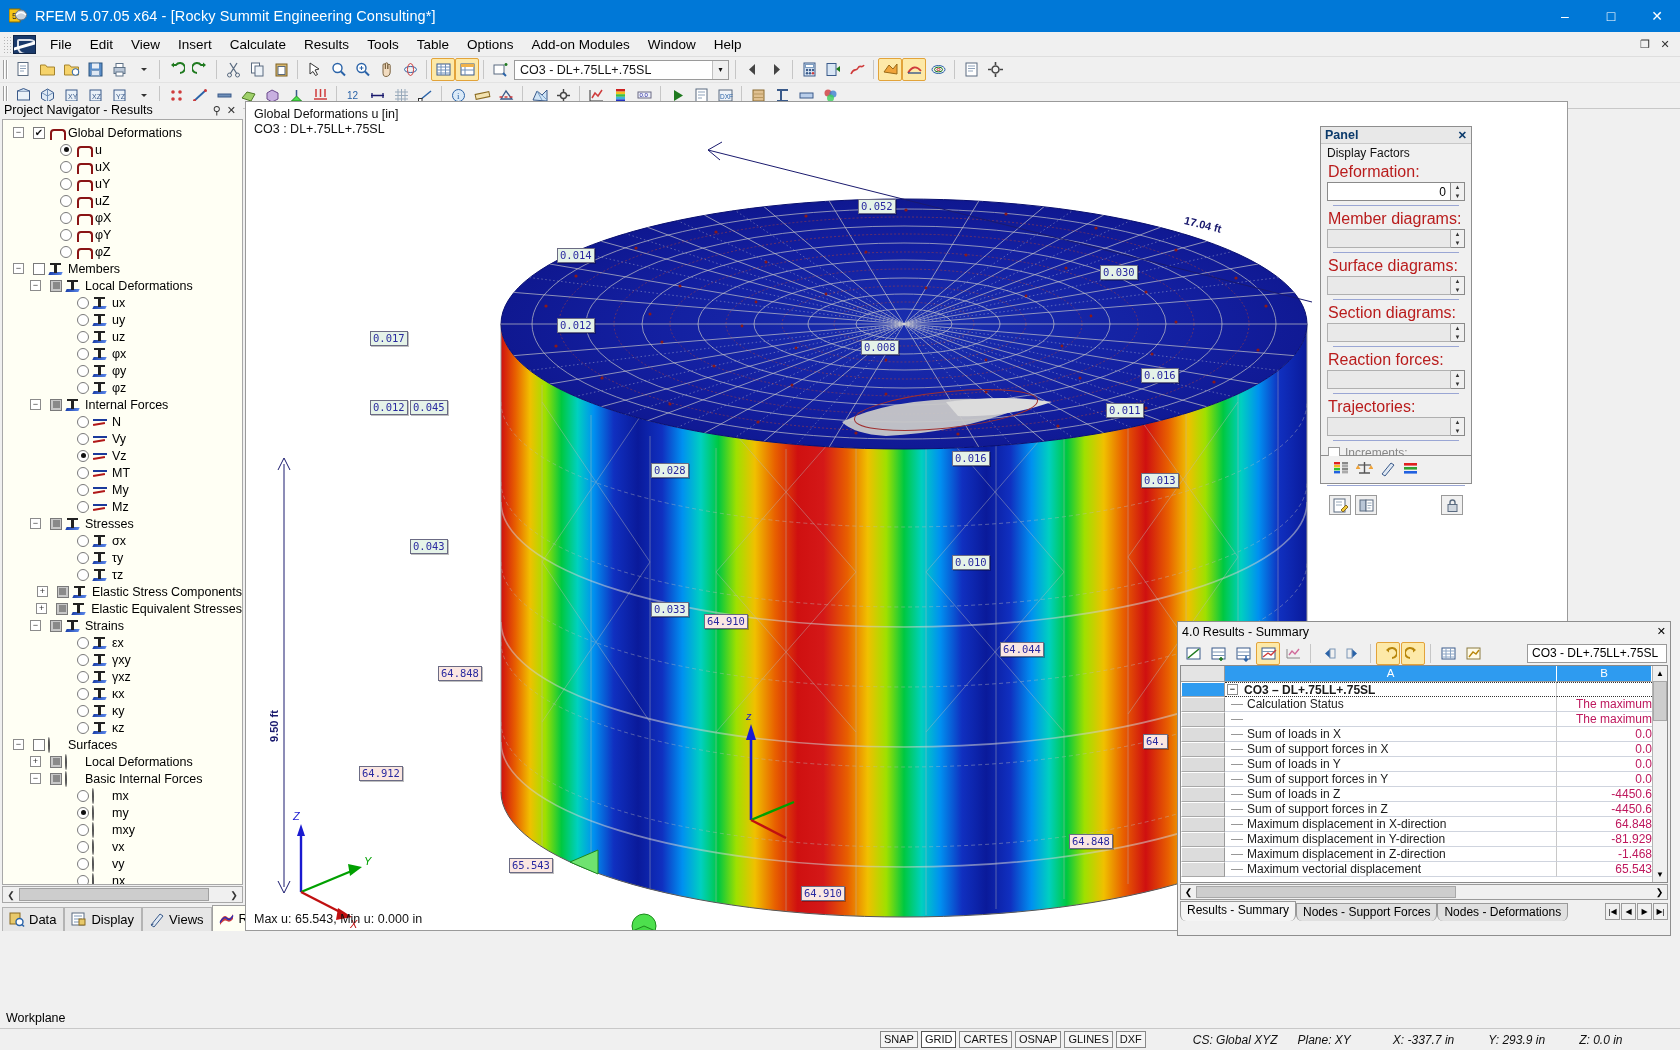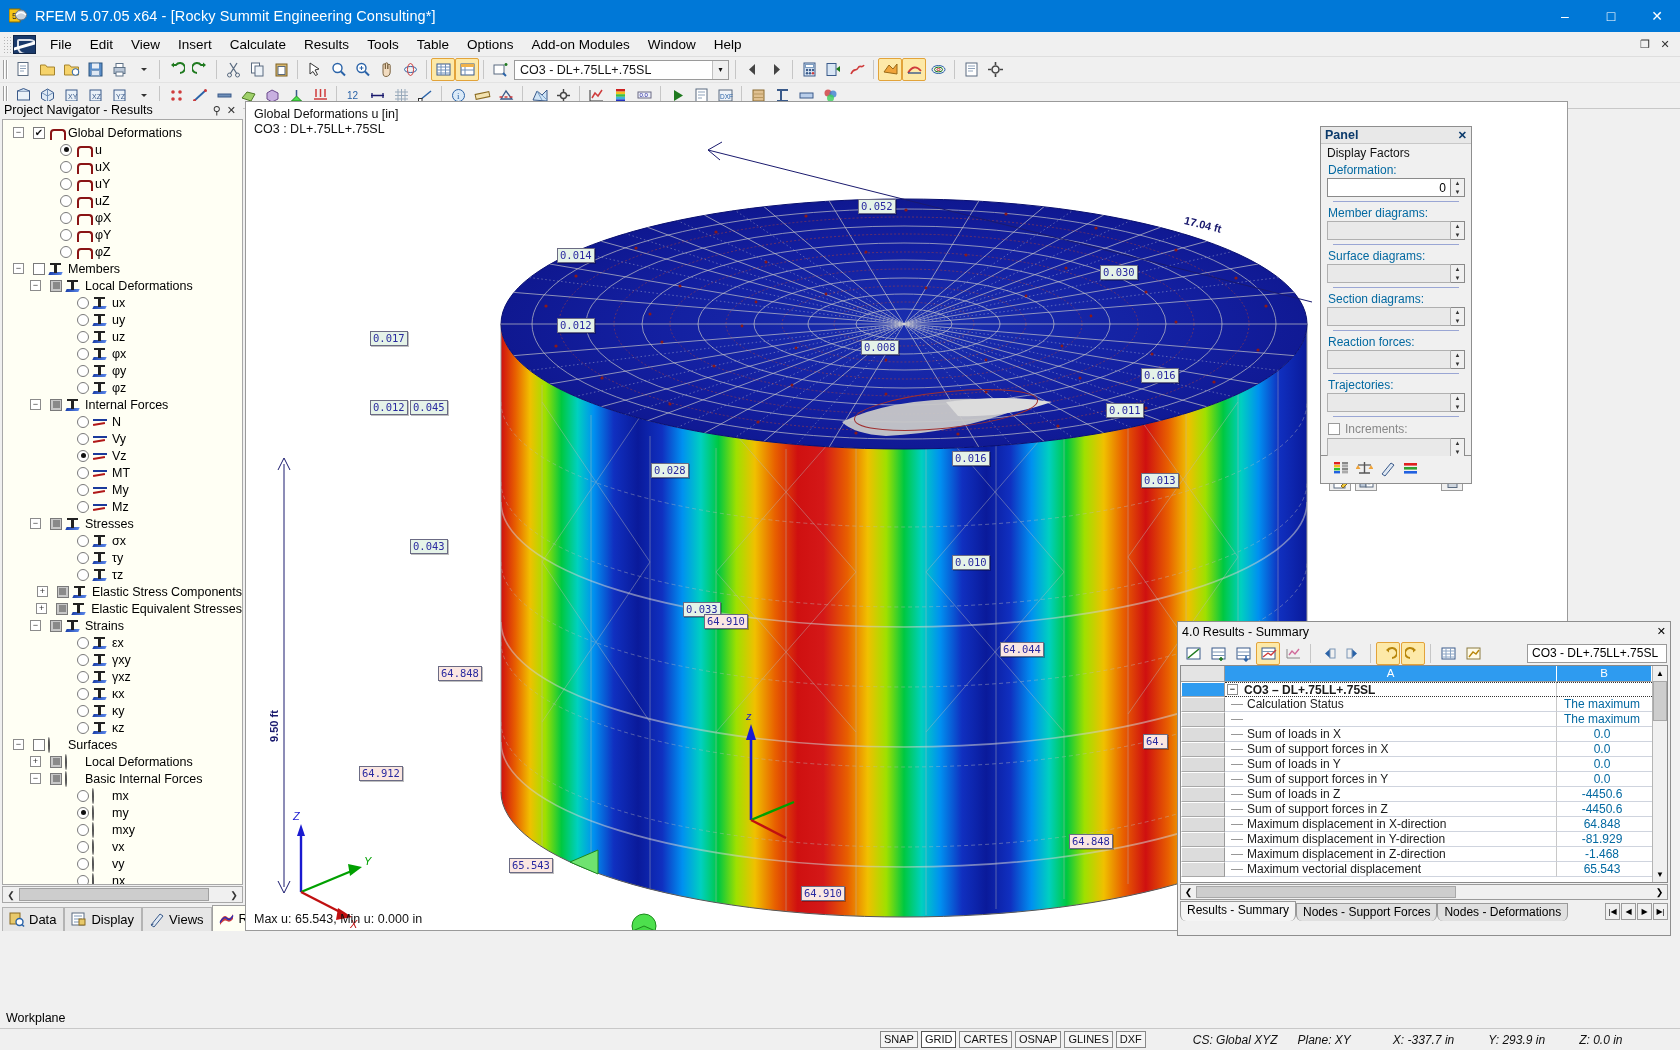--- a/index.html
+++ b/index.html
@@ -159,21 +159,21 @@
   
   .panel {
     position:absolute; left:1320px; top:126px; width:152px; height:330px;
     background:#f0f0f0; border:1px solid #8e8e8e;
   }
   .panel-head { height:17px; background:#e8e8e8; border-bottom:1px solid #c8c8c8;
     display:flex; align-items:center; padding:0 4px; font-size:12.5px; color:#0b3a6b; font-weight:bold; }
   .panel-head .x { margin-left:auto; font-size:11px; color:#0b3a6b; }
   .panel-sub { font-size:12px; padding:2px 0 2px 6px; color:#111; }
   .pfield { margin:0 6px; }
-  .pfield .plab { font-size:12px; color:#0369a1; padding:1px 0 1px 1px; }
+  .pfield .plab { font-size:16px; color:#b91c1c; padding:1px 0 1px 1px; }
   .spin { display:flex; height:19px; }
   .spin input {
     flex:1; border:1px solid #8a8a8a; background:#fff; font-family:inherit; font-size:12px;
     text-align:right; padding-right:4px; min-width:0; color:#000;
   }
   .spin.dis input { background:#e9e9e9; border-color:#b0b0b0; }
   .spin .sbtns { width:14px; border:1px solid #8a8a8a; border-left:none; background:#f0f0f0;
     display:flex; flex-direction:column; }
   .spin .sbtns span { flex:1; display:flex; align-items:center; justify-content:center; font-size:6px; color:#333; }
   .prule { height:1px; background:#9aa6d4; margin:4px 6px 3px; }
@@ -212,22 +212,22 @@
   .rt-sub .cellA, .rt-sub .cellB { border-right:1px solid #b4b4b4; border-bottom:1px solid #9a9a9a;
     text-align:center; line-height:16px; color:#111; }
   .rt-body { flex:1; overflow:hidden; }
   .rt-row { display:flex; height:15px; }
   .rt-row .rh { width:44px; background:#dcdcdc; border:1px solid #fff;
     border-right:1px solid #9a9a9a; border-bottom:1px solid #a8a8a8; }
   .rt-row.sel .rh { background:#2e9bf0; }
   .rt-row .cA { flex:1; border-right:1px solid #c8c8c8; border-bottom:1px solid #cfd4de;
     padding-left:6px; line-height:14px; color:#1a1a1a; background:#fff; overflow:hidden;
     white-space:nowrap; display:flex; align-items:center; gap:4px; }
-  .rt-row .cB { width:95px; border-bottom:1px solid #cfd4de; text-align:center; padding-right:5px;
-    line-height:14px; color:#0369a1; background:#fff; white-space:nowrap; overflow:hidden; }
+  .rt-row .cB { width:95px; border-bottom:1px solid #cfd4de; text-align:right; 
+    line-height:14px; color:#be185d; background:#fff; white-space:nowrap; overflow:hidden; }
   .rt-row.group .cA { font-weight:bold; padding-left:2px; }
   .rt-row.group { background:#fff; }
   .rt-row.group .cA, .rt-row.group .cB { border-bottom:1px dotted #333; border-top:1px dotted #333; }
   .rt-dash { color:#8a8a8a; }
   .rt-vsb { width:15px; background:#f0f0f0; border-left:1px solid #b4b4b4;
     display:flex; flex-direction:column; }
   .rt-vsb .a { height:15px; display:flex; align-items:center; justify-content:center; font-size:8px; }
   .rt-vsb .thumb { height:40px; background:#cdcdcd; border:1px solid #a8a8a8; }
   .rt-hsb { margin:1px 2px 0; height:16px; border:1px solid #9a9a9a; background:#f0f0f0;
      display:flex; align-items:center; }
@@ -1426,21 +1426,21 @@
         <div class="vlabel cool" style="left: 615px; top: 238px;">0.008</div>
         <div class="vlabel cool" style="left: 895px; top: 266px;">0.016</div>
         <div class="vlabel cool" style="left: 124px; top: 298px;">0.012</div>
         <div class="vlabel cool" style="left: 164px; top: 298px;">0.045</div>
         <div class="vlabel cool" style="left: 860px; top: 301px;">0.011</div>
         <div class="vlabel cool" style="left: 405px; top: 361px;">0.028</div>
         <div class="vlabel cool" style="left: 706px; top: 349px;">0.016</div>
         <div class="vlabel cool" style="left: 895px; top: 371px;">0.013</div>
         <div class="vlabel cool" style="left: 164px; top: 437px;">0.043</div>
         <div class="vlabel cool" style="left: 706px; top: 453px;">0.010</div>
-        <div class="vlabel cool" style="left: 405px; top: 500px; margin-left: 32px;">0.033</div>
+        <div class="vlabel cool" style="left: 405px; top: 500px;">0.033</div>
         <div class="vlabel warm" style="left: 458px; top: 512px;">64.910</div>
         <div class="vlabel warm" style="left: 754px; top: 540px;">64.044</div>
         <div class="vlabel warm" style="left: 192px; top: 564px;">64.848</div>
         <div class="vlabel warm" style="left: 897px; top: 632px;">64.</div>
         <div class="vlabel warm" style="left: 113px; top: 664px;">64.912</div>
         <div class="vlabel warm" style="left: 823px; top: 732px;">64.848</div>
         <div class="vlabel warm" style="left: 263px; top: 756px;">65.543</div>
         <div class="vlabel warm" style="left: 555px; top: 784px;">64.910</div>
       </div>
   </div>

